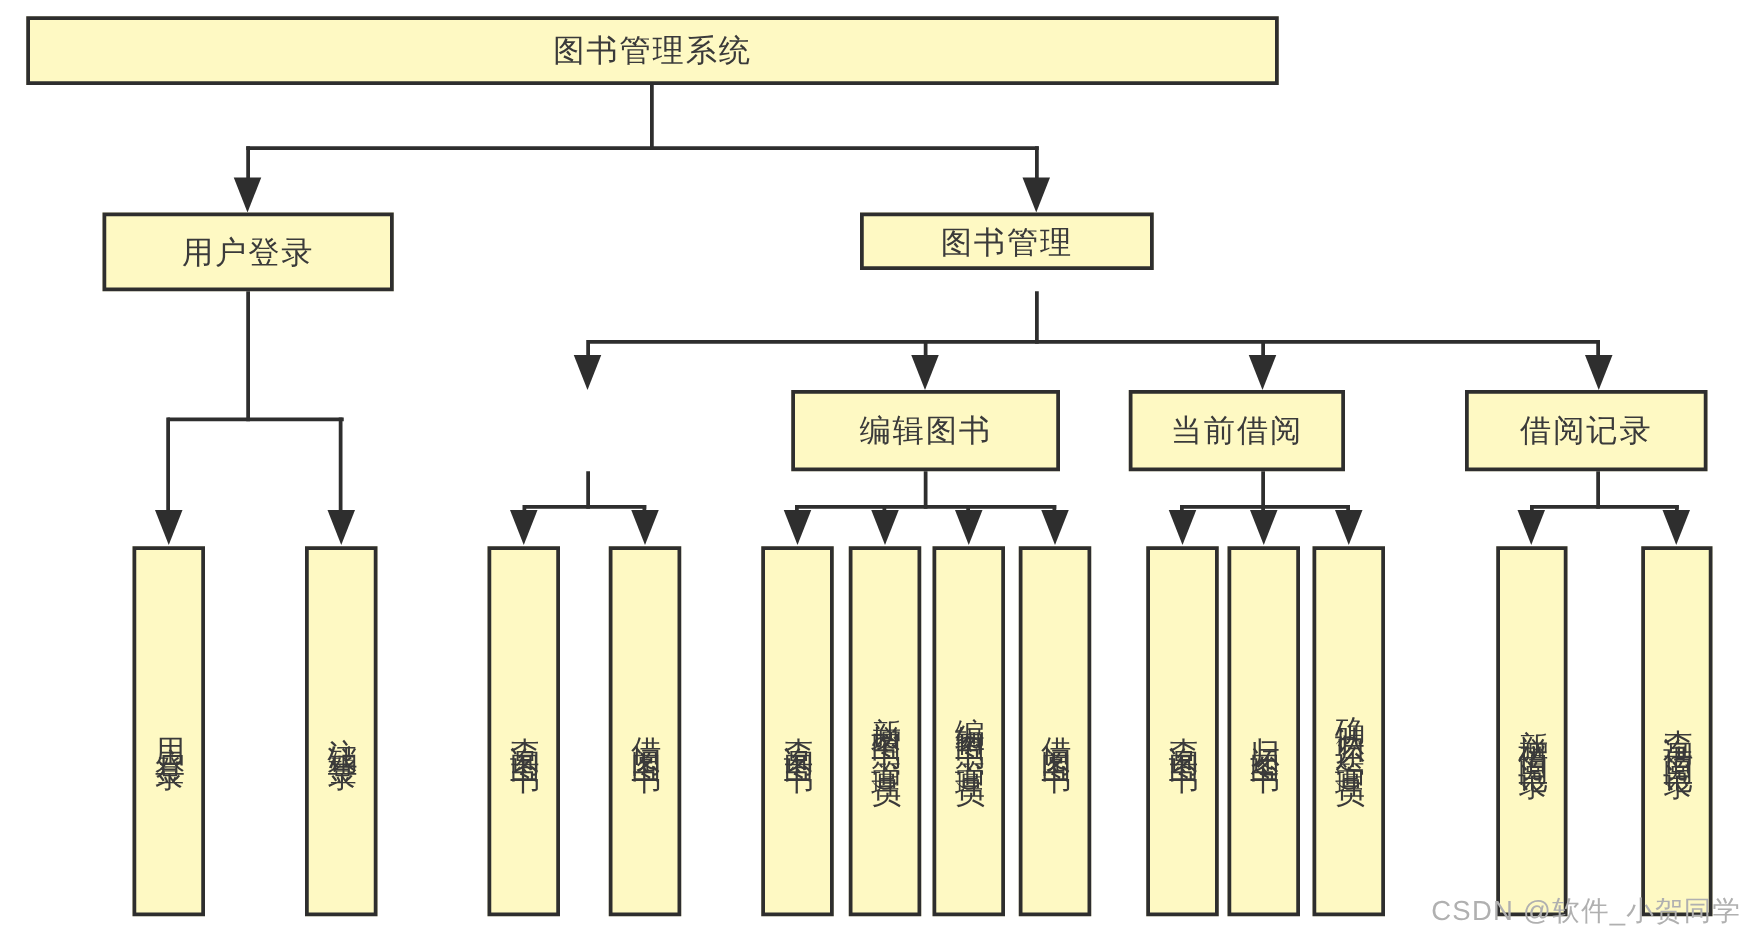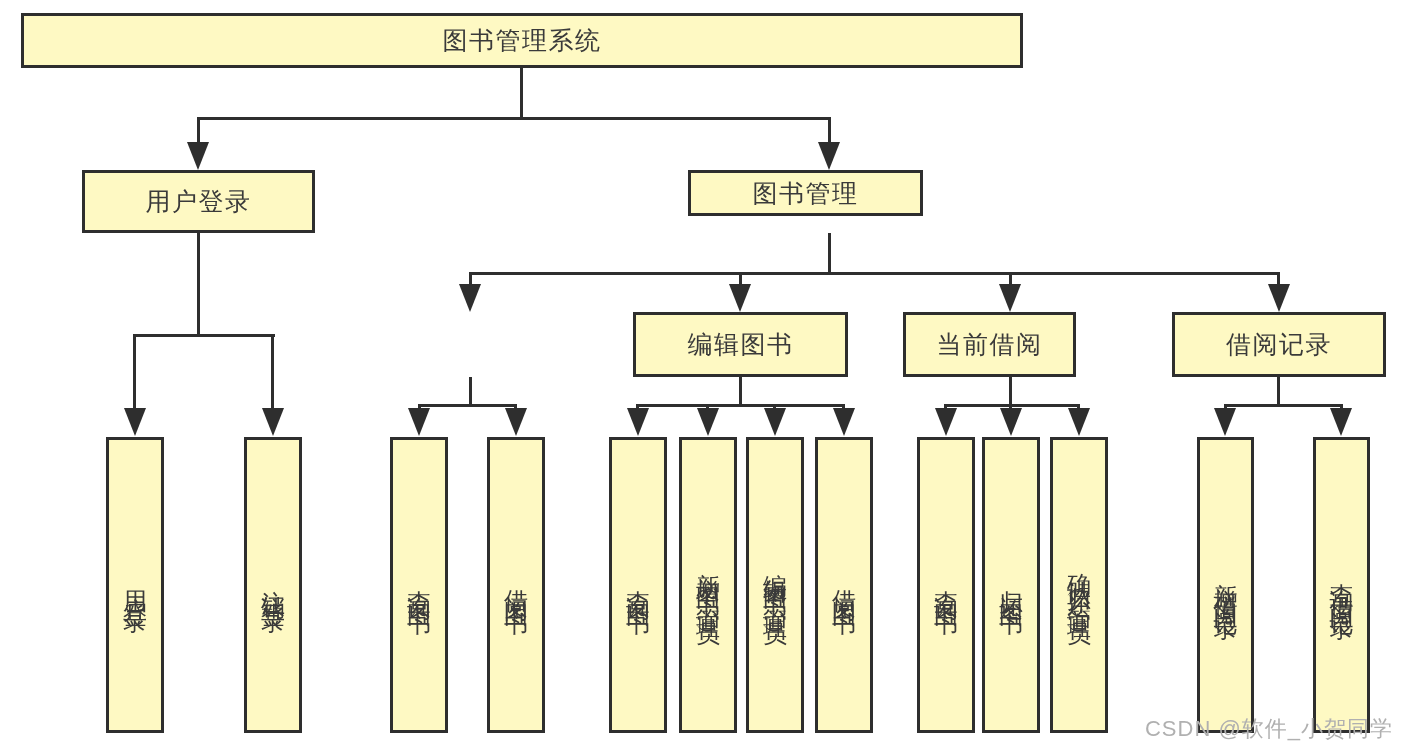--- a/index.html
+++ b/index.html
@@ -97,21 +97,21 @@
   <div class="arrowhead" style="left:999px;top:284px"></div>
   <div class="line" style="left:1277px;top:272px;width:3px;height:14px"></div>
   <div class="arrowhead" style="left:1268px;top:284px"></div>
 
   <div class="node" style="left:633px;top:312px;width:215px;height:65px">
     <span>编辑图书</span>
   </div>
   <div class="node" style="left:903px;top:312px;width:173px;height:65px">
     <span>当前借阅</span>
   </div>
-  <div class="node" style="left:1172px;top:312px;width:214px;height:65px">
+  <div class="node" style="left:1172px;top:312px;width:194px;height:65px">
     <span>借阅记录</span>
   </div>
 
   <div class="line" style="left:469px;top:377px;width:3px;height:30px"></div>
   <div class="line" style="left:419px;top:404px;width:98px;height:3px"></div>
   <div class="line" style="left:418px;top:404px;width:3px;height:8px"></div>
   <div class="arrowhead" style="left:408px;top:408px"></div>
   <div class="line" style="left:514px;top:404px;width:3px;height:8px"></div>
   <div class="arrowhead" style="left:505px;top:408px"></div>
 

